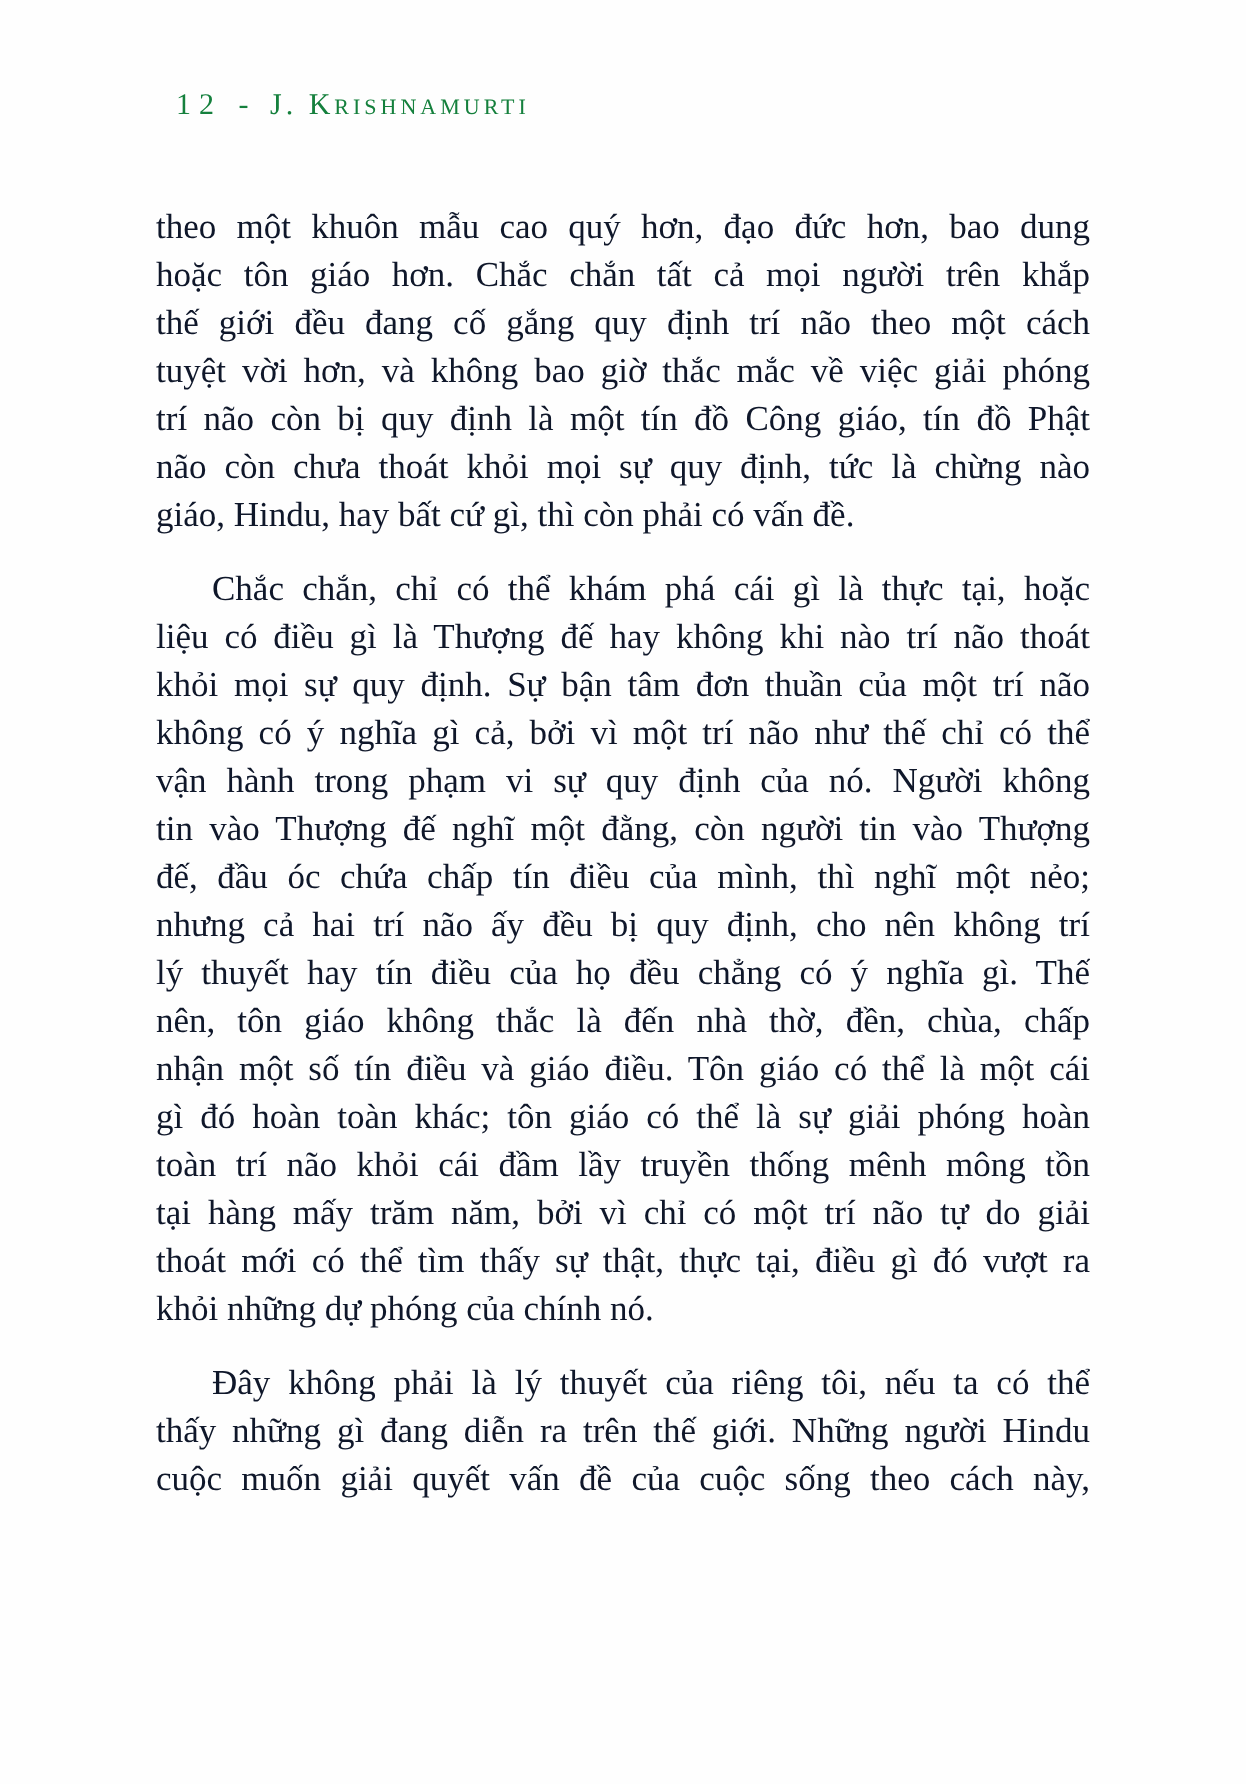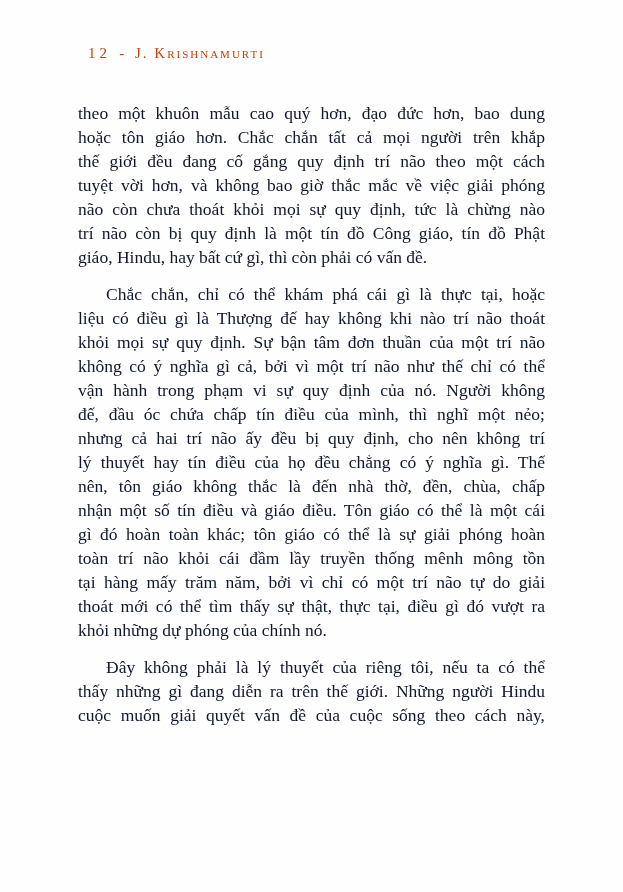--- a/index.html
+++ b/index.html
@@ -14,21 +14,21 @@
     background: #fefefe;
     overflow: hidden;
     font-family: "Liberation Serif", "DejaVu Serif", serif;
   }
   .running-header {
     position: absolute;
     left: 88px;
     top: 45px;
     font-size: 15px;
     letter-spacing: 2.5px;
-    color: #c2410c;
+    color: #15803d;
     white-space: nowrap;
   }
   .running-header .pageno { letter-spacing: 4px; }
   .running-header .sep { padding: 0 2px; }
   .running-header .author { font-variant: small-caps; letter-spacing: 2px; }
   .page-body {
     position: absolute;
     left: 78px;
     top: 101px;
     width: 467px;
@@ -58,30 +58,31 @@
     <span class="pageno">12</span>
     <span class="sep">-</span>
     <span class="author">J. Krishnamurti</span>
   </div>
   <div class="page-body">
       <div class="paragraph">
         <div class="line">theo một khuôn mẫu cao quý hơn, đạo đức hơn, bao dung</div>
         <div class="line">hoặc tôn giáo hơn. Chắc chắn tất cả mọi người trên khắp</div>
         <div class="line">thế giới đều đang cố gắng quy định trí não theo một cách</div>
         <div class="line">tuyệt vời hơn, và không bao giờ thắc mắc về việc giải phóng</div>
+        <div class="line">trí não còn bị quy định là một tín đồ Công giáo, tín đồ Phật</div>
         <div class="line">não còn chưa thoát khỏi mọi sự quy định, tức là chừng nào</div>
-        <div class="line">trí não còn bị quy định là một tín đồ Công giáo, tín đồ Phật</div>
         <div class="line line-last">giáo, Hindu, hay bất cứ gì, thì còn phải có vấn đề.</div>
       </div>
       <div class="paragraph">
         <div class="line line-indent">Chắc chắn, chỉ có thể khám phá cái gì là thực tại, hoặc</div>
         <div class="line">liệu có điều gì là Thượng đế hay không khi nào trí não thoát</div>
         <div class="line">khỏi mọi sự quy định. Sự bận tâm đơn thuần của một trí não</div>
         <div class="line">không có ý nghĩa gì cả, bởi vì một trí não như thế chỉ có thể</div>
         <div class="line">vận hành trong phạm vi sự quy định của nó. Người không</div>
+        <div class="line">tin vào Thượng đế nghĩ một đằng, còn người tin vào Thượng</div>
         <div class="line">đế, đầu óc chứa chấp tín điều của mình, thì nghĩ một nẻo;</div>
         <div class="line">nhưng cả hai trí não ấy đều bị quy định, cho nên không trí</div>
         <div class="line">lý thuyết hay tín điều của họ đều chẳng có ý nghĩa gì. Thế</div>
         <div class="line">nên, tôn giáo không thắc là đến nhà thờ, đền, chùa, chấp</div>
         <div class="line">nhận một số tín điều và giáo điều. Tôn giáo có thể là một cái</div>
         <div class="line">gì đó hoàn toàn khác; tôn giáo có thể là sự giải phóng hoàn</div>
         <div class="line">toàn trí não khỏi cái đầm lầy truyền thống mênh mông tồn</div>
         <div class="line">tại hàng mấy trăm năm, bởi vì chỉ có một trí não tự do giải</div>
         <div class="line">thoát mới có thể tìm thấy sự thật, thực tại, điều gì đó vượt ra</div>
         <div class="line line-last">khỏi những dự phóng của chính nó.</div>

